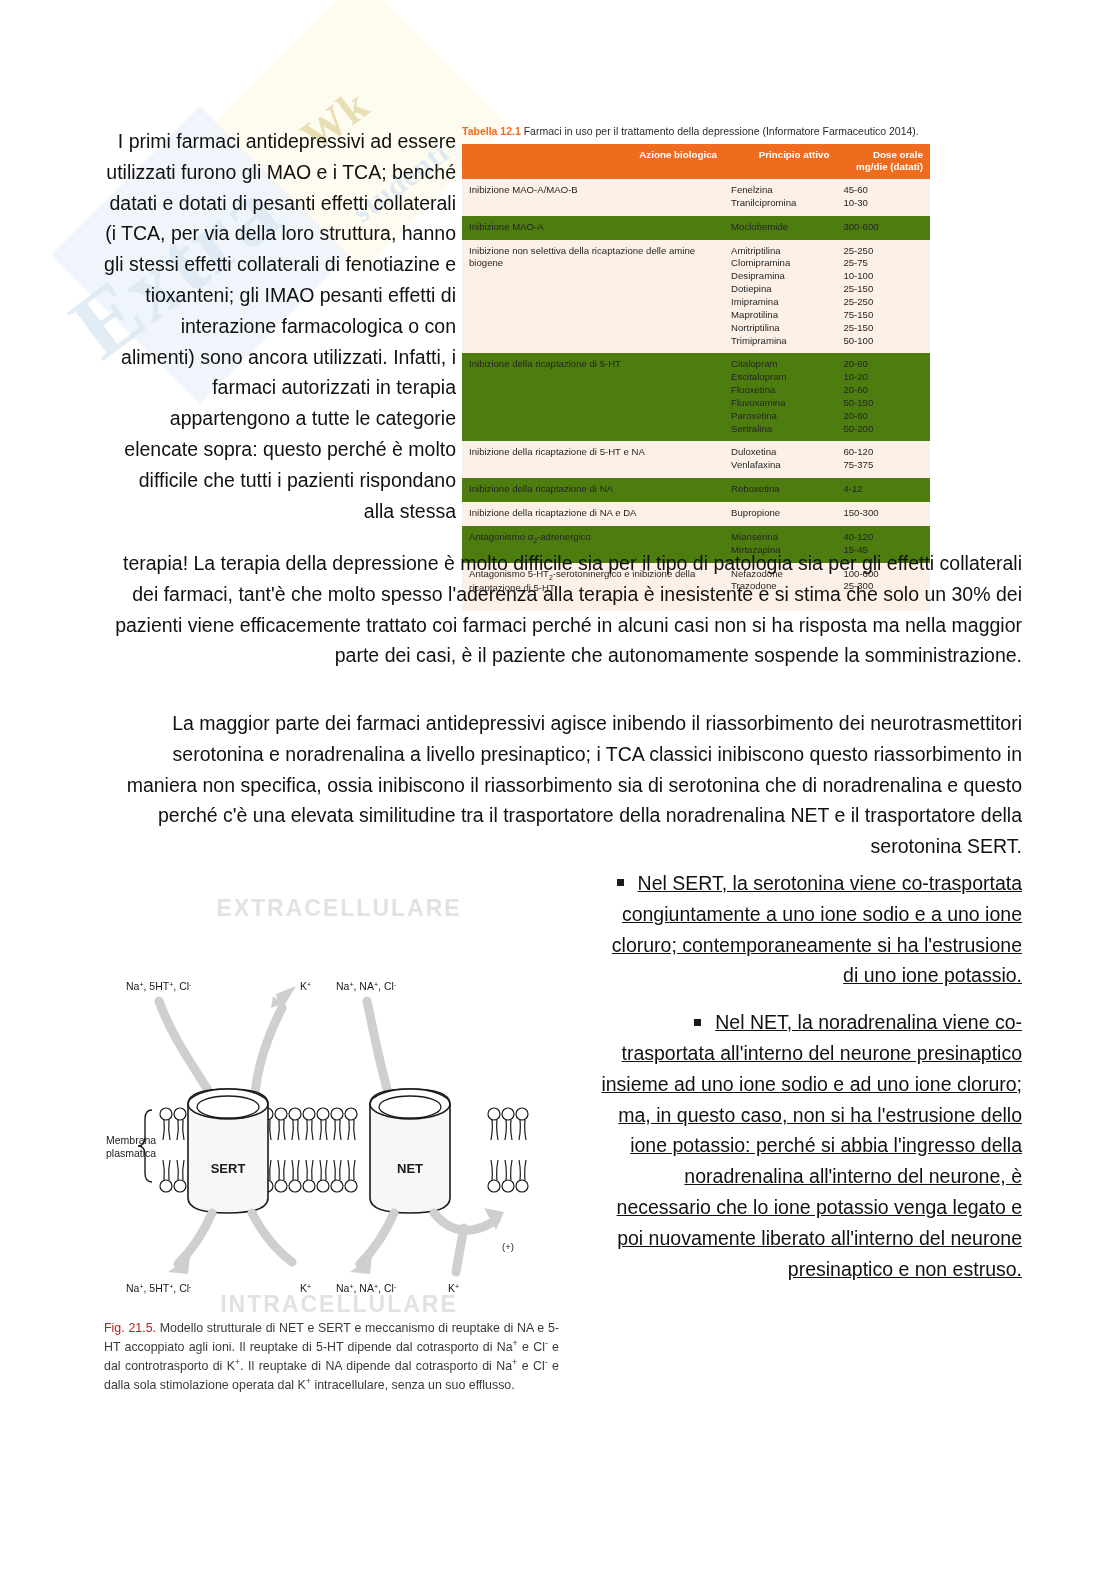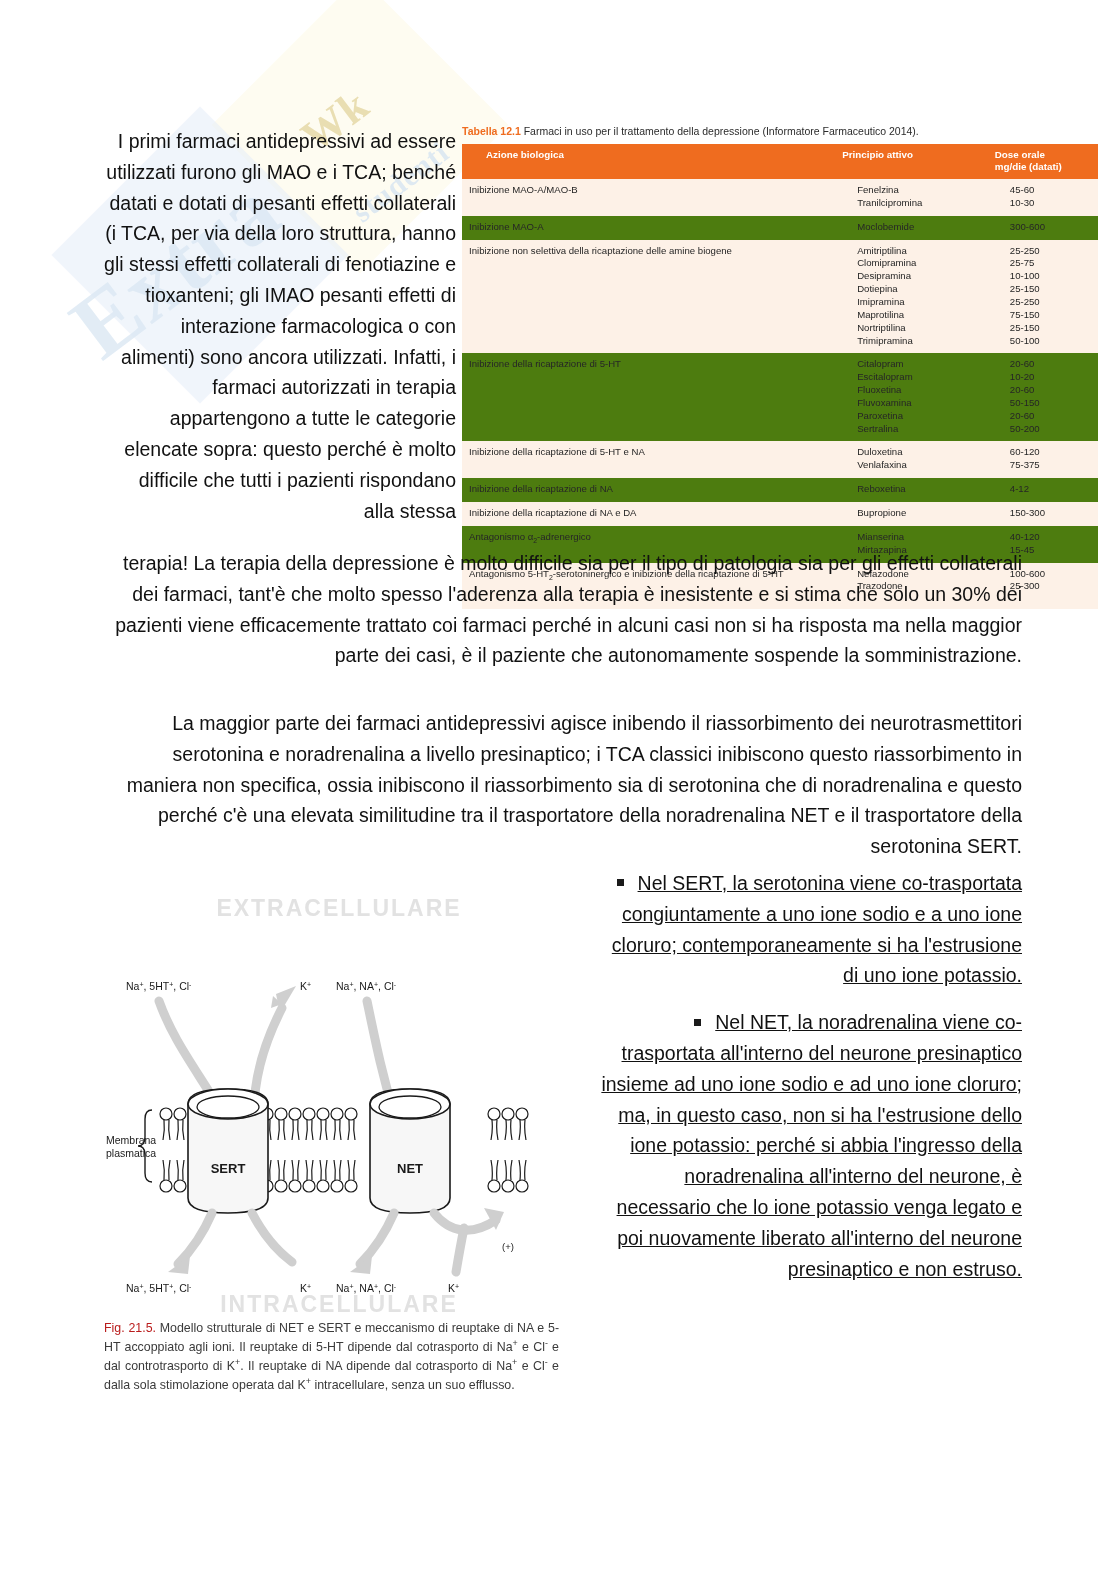--- a/index.html
+++ b/index.html
@@ -71,21 +71,21 @@
   .intro-col{
     position:absolute;
     left:104px; top:126px;
     width:352px;
   }
 
   
   .table-block{
     position:absolute;
     left:462px; top:125px;
-    width:636px;
+    width:468px;
   }
   .tbl-caption{
     font-size:10.5px;
     color:#2b2b2b;
     margin-bottom:5px;
     line-height:1.3;
   }
   .tbl-caption .tbl-num{
     color:#ef6c1f;
     font-weight:bold;
@@ -94,39 +94,39 @@
     width:100%;
     border-collapse:collapse;
     font-size:9.6px;
     color:#262626;
     table-layout:fixed;
   }
   table.farmaci th{
     background:#ef6c1f;
     color:#ffffff;
     font-weight:bold;
-    text-align:left;
-    padding:5px 7px 6px 24px;
+    text-align:right;
+    padding:5px 7px 6px 17px;
     font-size:9.8px;
     line-height:1.25;
     vertical-align:top;
   }
   table.farmaci td{
     padding:5px 7px 6px 7px;
     vertical-align:top;
     line-height:1.34;
     border:none;
   }
   tr.shade-a td{ background:#fdf1e7; }
   tr.shade-b td{ background:#4d7c0f; }
   .col-azione{ width:56%; }
   .col-principio{ width:24%; }
   .col-dose{ width:20%; }
   .stack{ margin:0; padding:0; list-style:none; }
-  .stack li{ line-height:1.34;margin-left:32px; }
+  .stack li{ line-height:1.34; }
   .tbl-bottom-space{ height:10px; background:#fdf1e7; }
 
   
   .wide-p{
     position:absolute;
     left:104px;
     width:918px;
   }
   #para-terapia{ top:548px; }
   #para-maggior{ top:708px; }

